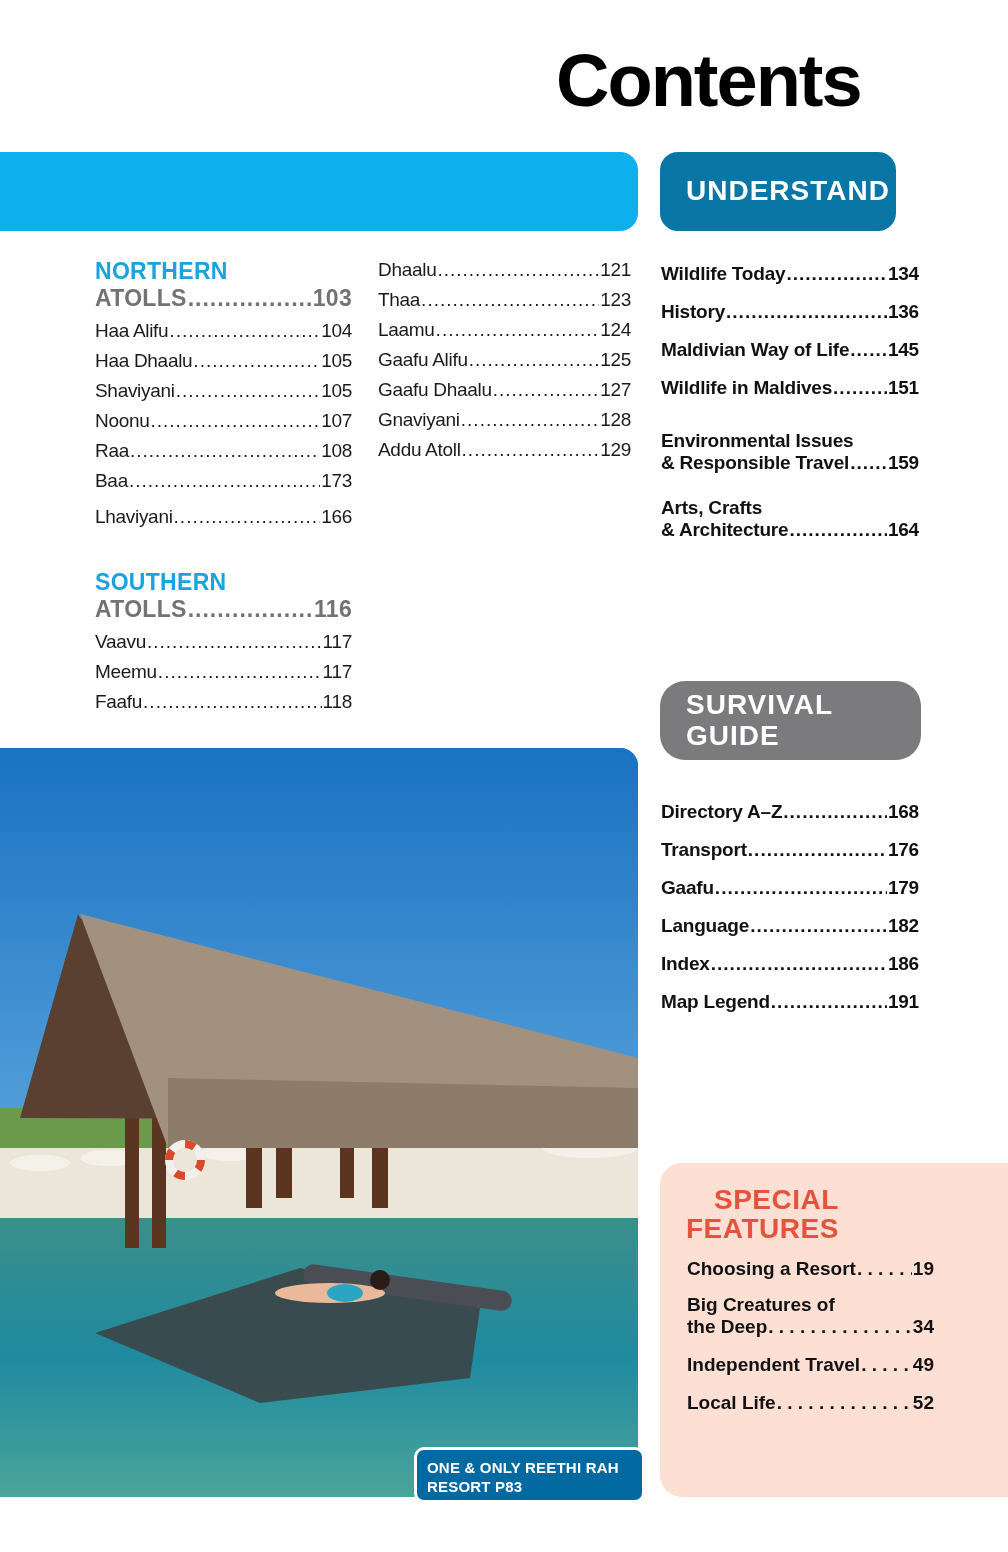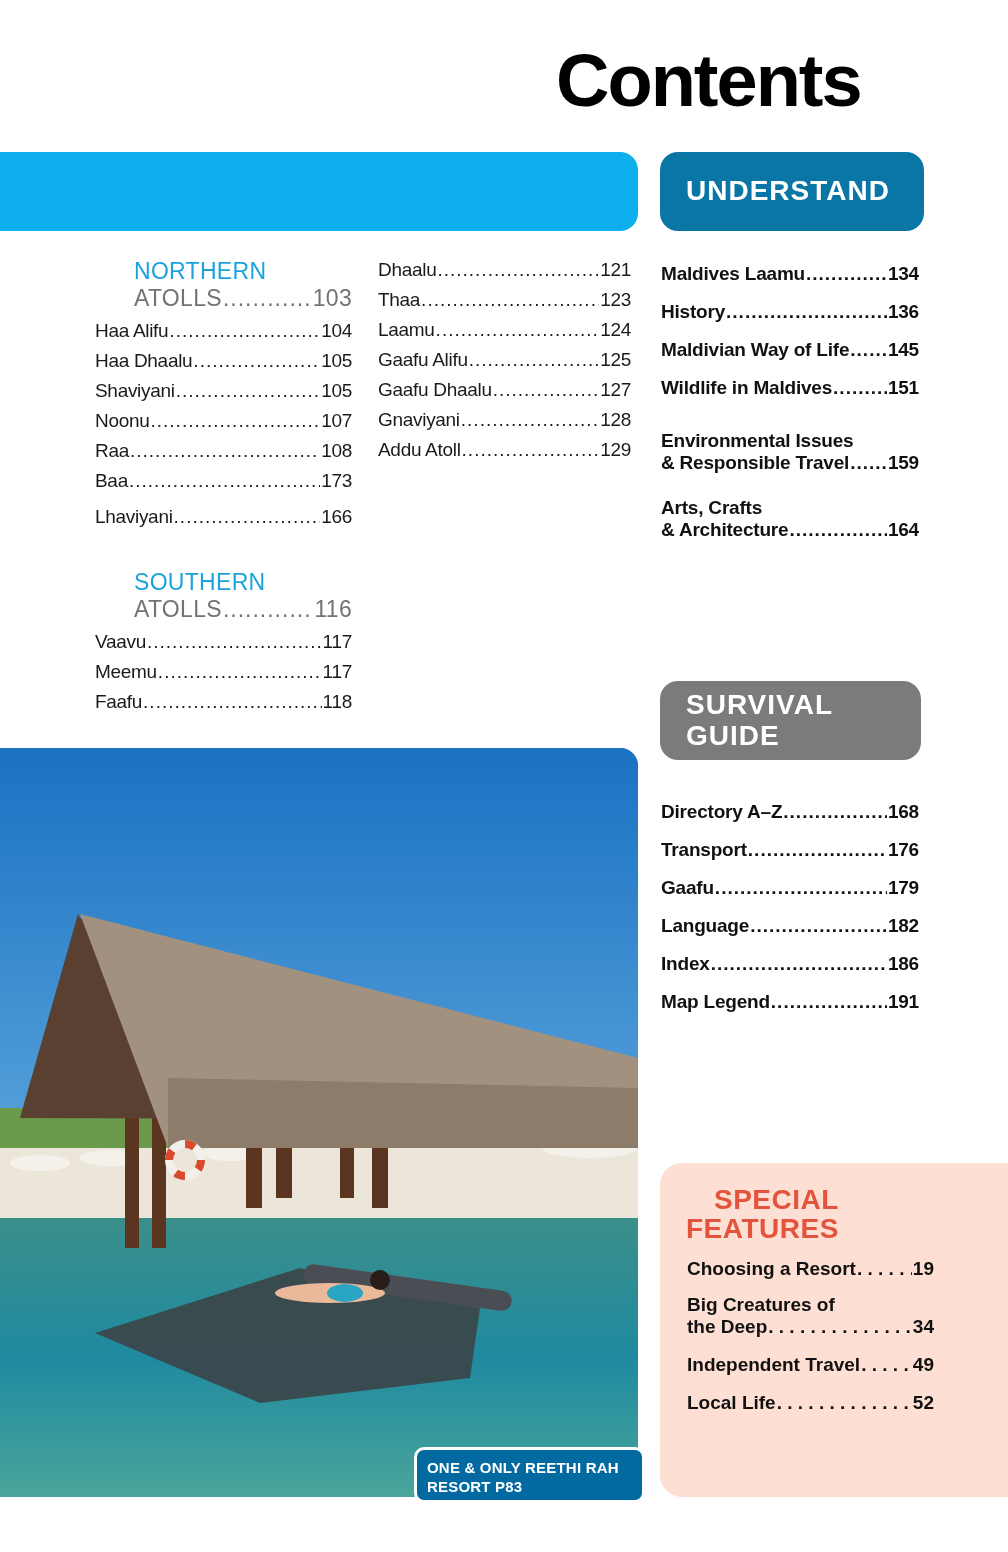--- a/index.html
+++ b/index.html
@@ -15,42 +15,42 @@
   .blue-bar {
     position: absolute; left: 0; top: 152px; width: 638px; height: 79px;
     background: #0db0ec; border-radius: 0 18px 18px 0;
   }
 
   .section-tab {
     position: absolute; border-radius: 18px; color: #fff;
     font-weight: 700; font-size: 28px; letter-spacing: 1px; line-height: 1.08;
     padding-left: 26px; display: flex; flex-direction: column; justify-content: center;
   }
-  .tab-understand { left: 660px; top: 152px; width: 264px; height: 79px; background: #0a76a5; }
-  .tab-survival { left: 660px; top: 681px; width: 261px; height: 79px; background: #7b7b7d; }
+  .tab-understand { left: 660px; top: 152px; width: 236px; height: 79px; background: #0a76a5; }
+  .tab-survival { left: 660px; top: 681px; width: 261px; height: 79px; background: #7b7b7d; border-radius: 25px; }
 
   .toc { position: absolute; }
   .toc-entry {
     display: flex; align-items: baseline; white-space: nowrap; overflow: hidden;
   }
   .toc-entry .label { flex: 0 0 auto; }
   .toc-entry .dots {
     flex: 1 1 auto; overflow: hidden; margin: 0 1px;
   }
   .toc-entry .dots::after {
     content: "........................................................................................................................";
     letter-spacing: 1px;
   }
   .toc-entry .page { flex: 0 0 auto; }
 
   
   .col-regions { font-size: 19px; line-height: 30px; letter-spacing: -0.3px; }
   .col-regions .toc-entry { color: #1a1a1a; }
   .region-head {
-    color: #1aa3dd; font-weight: 400; font-size: 23px; line-height: 27px; letter-spacing: 0.3px; margin-left: 39px;
+    color: #1aa3dd; font-weight: 700; font-size: 23px; line-height: 27px; letter-spacing: 0.3px;
   }
   .region-head .toc-entry { color: #737373; }
 
   .col-left { left: 95px; top: 258px; width: 257px; }
   .col-left-south { left: 95px; top: 569px; width: 257px; }
   .col-mid { left: 378px; top: 255px; width: 253px; }
 
   
   .col-bold { font-weight: 700; font-size: 19px; letter-spacing: -0.2px; color: #111; }
   .col-understand { left: 661px; top: 255px; width: 258px; }
@@ -209,21 +209,21 @@
     </div>
   <div class="toc-entry">
       <span class="label">Addu Atoll</span>
       <span class="dots"></span>
       <span class="page">129</span>
     </div>
 </div>
 
 <div class="toc col-bold col-understand">
   <div class="toc-entry">
-      <span class="label">Maldives Laamu</span>
+      <span class="label">Wildlife Today</span>
       <span class="dots"></span>
       <span class="page">134</span>
     </div>
   <div class="toc-entry">
       <span class="label">History</span>
       <span class="dots"></span>
       <span class="page">136</span>
     </div>
   <div class="toc-entry">
       <span class="label">Maldivian Way of Life</span>

